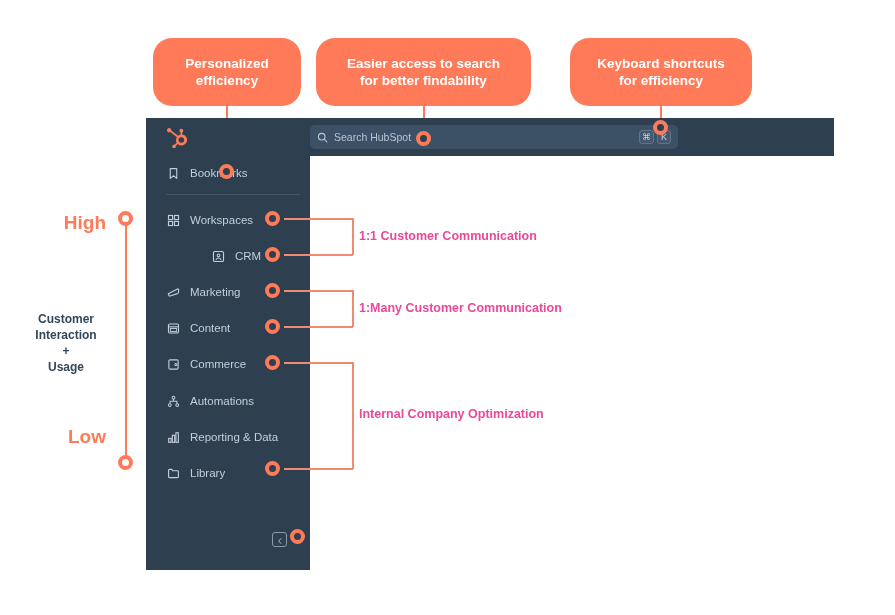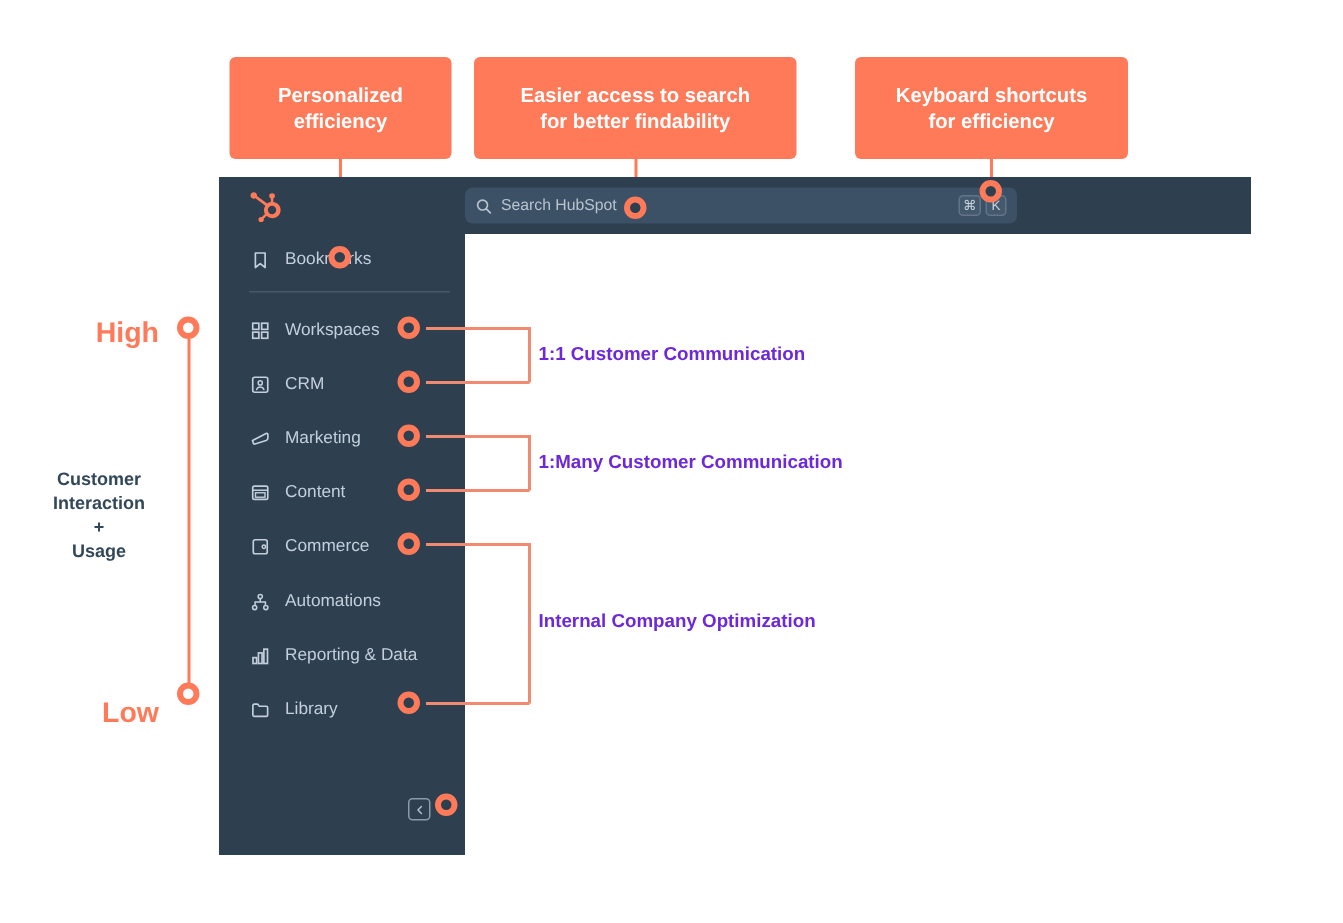--- a/index.html
+++ b/index.html
@@ -18,21 +18,21 @@
   .stage {
     position: absolute;
     inset: 0;
   }
 
   
   .callout {
     position: absolute;
     background: #ff7a59;
     color: #ffffff;
-    border-radius: 4px;
+    border-radius: 19px;
     font-weight: bold;
     font-size: 13.5px;
     line-height: 17px;
     text-align: center;
     display: flex;
     align-items: center;
     justify-content: center;
     padding: 0 10px;
     box-sizing: border-box;
     white-space: pre-line;
@@ -70,21 +70,21 @@
 
   
   .axis-label {
     position: absolute;
     color: #ff7a59;
     font-weight: bold;
     font-size: 19px;
     text-align: right;
   }
   #axis-high { left: 50px; top: 212px; width: 56px; }
-  #axis-low  { left: 50px; top: 465px; width: 56px; }
+  #axis-low  { left: 50px; top: 426px; width: 56px; }
   #axis-title {
     position: absolute;
     left: 14px;
     top: 311px;
     width: 104px;
     color: #33475b;
     font-weight: bold;
     font-size: 12px;
     line-height: 16px;
     text-align: center;
@@ -207,21 +207,21 @@
     border-radius: 3px;
     display: flex;
     align-items: center;
     justify-content: center;
     box-sizing: border-box;
   }
 
   
   .group-label {
     position: absolute;
-    color: #6d28d9;
+    color: #ec4899;
     font-weight: bold;
     font-size: 12.5px;
     white-space: nowrap;
   }
   #group-1-1    { left: 359px; top: 229px; }
   #group-1-many { left: 359px; top: 301px; }
   #group-internal { left: 359px; top: 407px; }
 </style>
 </head>
 <body>
@@ -295,21 +295,21 @@
         <svg viewBox="0 0 14 14" width="13" height="13" aria-hidden="true">
           <rect x="1.6" y="1.6" width="4.4" height="4.4" fill="none" stroke="#c3cfdb" stroke-width="1.2"></rect>
           <rect x="8" y="1.6" width="4.4" height="4.4" fill="none" stroke="#c3cfdb" stroke-width="1.2"></rect>
           <rect x="1.6" y="8" width="4.4" height="4.4" fill="none" stroke="#c3cfdb" stroke-width="1.2"></rect>
           <rect x="8" y="8" width="4.4" height="4.4" fill="none" stroke="#c3cfdb" stroke-width="1.2"></rect>
         </svg>
       </span>
       <span>Workspaces</span>
     </div>
 
-    <div class="nav-item" style="top:129px;">
+    <div class="nav-item" style="top:129px;justify-content:center;">
       <span class="n-icon">
         <svg viewBox="0 0 14 14" width="13" height="13" aria-hidden="true">
           <rect x="1.6" y="1.6" width="10.8" height="10.8" rx="1.4" fill="none" stroke="#c3cfdb" stroke-width="1.2"></rect>
           <circle cx="7" cy="5.7" r="1.5" fill="none" stroke="#c3cfdb" stroke-width="1.1"></circle>
           <path d="M4.4 10.4a2.8 2.8 0 0 1 5.2 0" fill="none" stroke="#c3cfdb" stroke-width="1.1" stroke-linecap="round"></path>
         </svg>
       </span>
       <span>CRM</span>
     </div>
 

